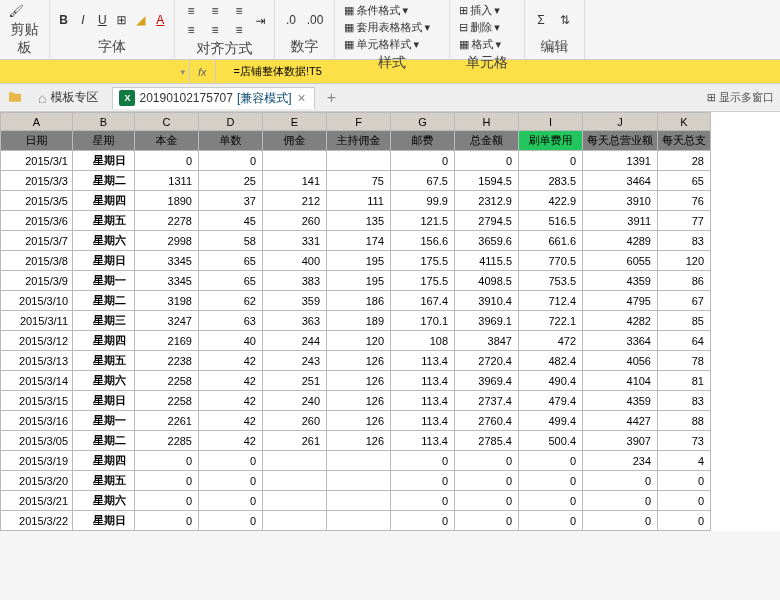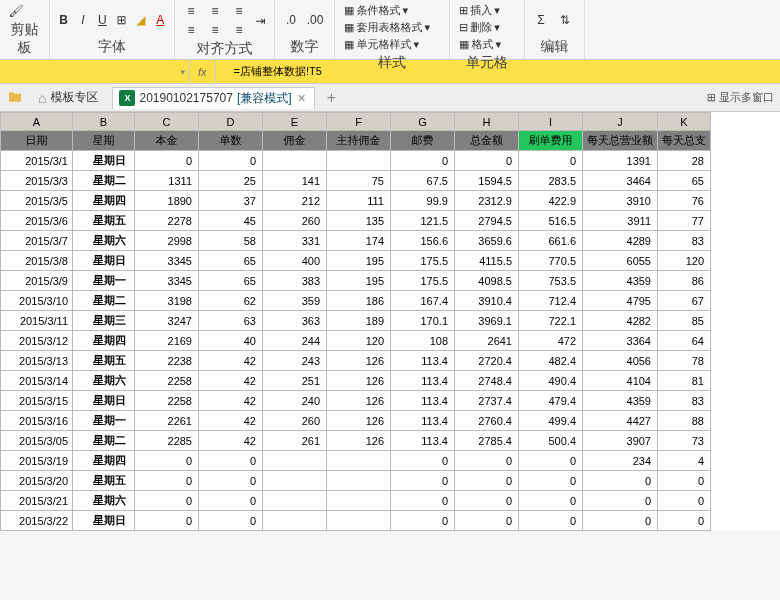--- a/index.html
+++ b/index.html
@@ -308,21 +308,21 @@
           <td class="data-cell col-K">85</td>
         </tr>
         <tr>
           <td class="date-cell col-A">2015/3/12</td>
           <td class="day-cell col-B">星期四</td>
           <td class="data-cell col-C">2169</td>
           <td class="data-cell col-D">40</td>
           <td class="data-cell col-E">244</td>
           <td class="data-cell col-F">120</td>
           <td class="data-cell col-G">108</td>
-          <td class="data-cell col-H">2641</td>
+          <td class="data-cell col-H">3847</td>
           <td class="data-cell col-I">472</td>
           <td class="data-cell col-J">3364</td>
           <td class="data-cell col-K">64</td>
         </tr>
         <tr>
           <td class="date-cell col-A">2015/3/13</td>
           <td class="day-cell col-B">星期五</td>
           <td class="data-cell col-C">2238</td>
           <td class="data-cell col-D">42</td>
           <td class="data-cell col-E">243</td>
@@ -334,21 +334,21 @@
           <td class="data-cell col-K">78</td>
         </tr>
         <tr>
           <td class="date-cell col-A">2015/3/14</td>
           <td class="day-cell col-B">星期六</td>
           <td class="data-cell col-C">2258</td>
           <td class="data-cell col-D">42</td>
           <td class="data-cell col-E">251</td>
           <td class="data-cell col-F">126</td>
           <td class="data-cell col-G">113.4</td>
-          <td class="data-cell col-H">2748.4</td>
+          <td class="data-cell col-H">3969.4</td>
           <td class="data-cell col-I">490.4</td>
           <td class="data-cell col-J">4104</td>
           <td class="data-cell col-K">81</td>
         </tr>
         <tr>
           <td class="date-cell col-A">2015/3/15</td>
           <td class="day-cell col-B">星期日</td>
           <td class="data-cell col-C">2258</td>
           <td class="data-cell col-D">42</td>
           <td class="data-cell col-E">240</td>

